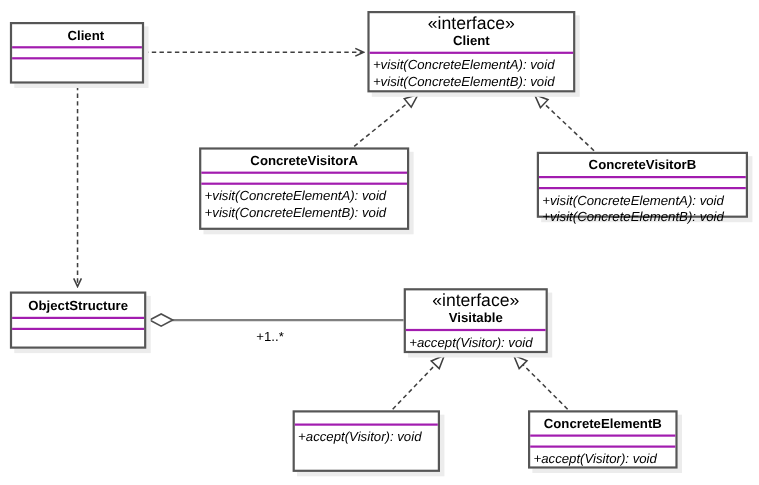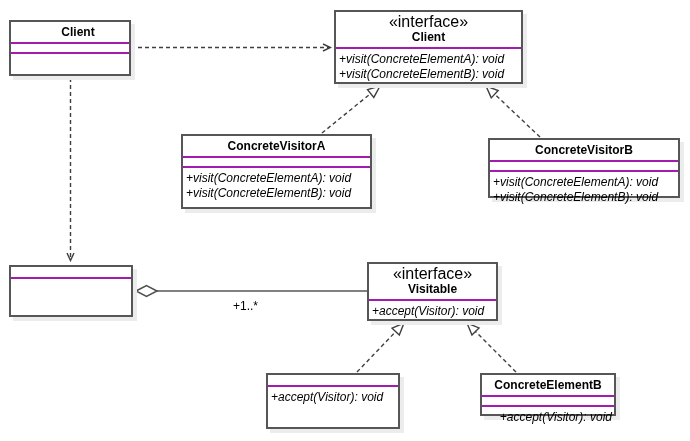--- a/index.html
+++ b/index.html
@@ -86,20 +86,23 @@
       <span>ConcreteVisitorB</span>
     </div>
     <div class="comp spacer" style="height:10px;"></div>
     <div class="comp methods">
       <div>+visit(ConcreteElementA): void</div>
       <div>+visit(ConcreteElementB): void</div>
     </div>
   </div>
 
   <div class="node" style="left:9px;top:265px;width:124px;height:52px;">
+    <div class="comp title" style="height:21px;">
+      <span>ObjectStructure</span>
+    </div>
     <div class="comp spacer" style="height:10px;"></div>
     <div class="comp fill"></div>
   </div>
 
   <div class="node" style="left:367px;top:262px;width:131px;height:59px;">
     <div class="comp title" style="height:35px;">
       <span class="stereotype">«interface»</span>
       <span>Visitable</span>
     </div>
     <div class="comp methods">
@@ -107,21 +110,21 @@
     </div>
   </div>
 
   <div class="node" style="left:266px;top:373px;width:134px;height:56px;">
     <div class="comp spacer" style="height:10px;"></div>
     <div class="comp methods">
       <div>+accept(Visitor): void</div>
     </div>
   </div>
 
-  <div class="node" style="left:480px;top:373px;width:136px;height:43px;text-align:right;">
+  <div class="node" style="left:480px;top:373px;width:136px;height:53px;">
     <div class="comp title" style="height:20px;">
       <span>ConcreteElementB</span>
     </div>
     <div class="comp spacer" style="height:10px;"></div>
     <div class="comp methods">
       <div>+accept(Visitor): void</div>
     </div>
   </div>
 
 </div>

